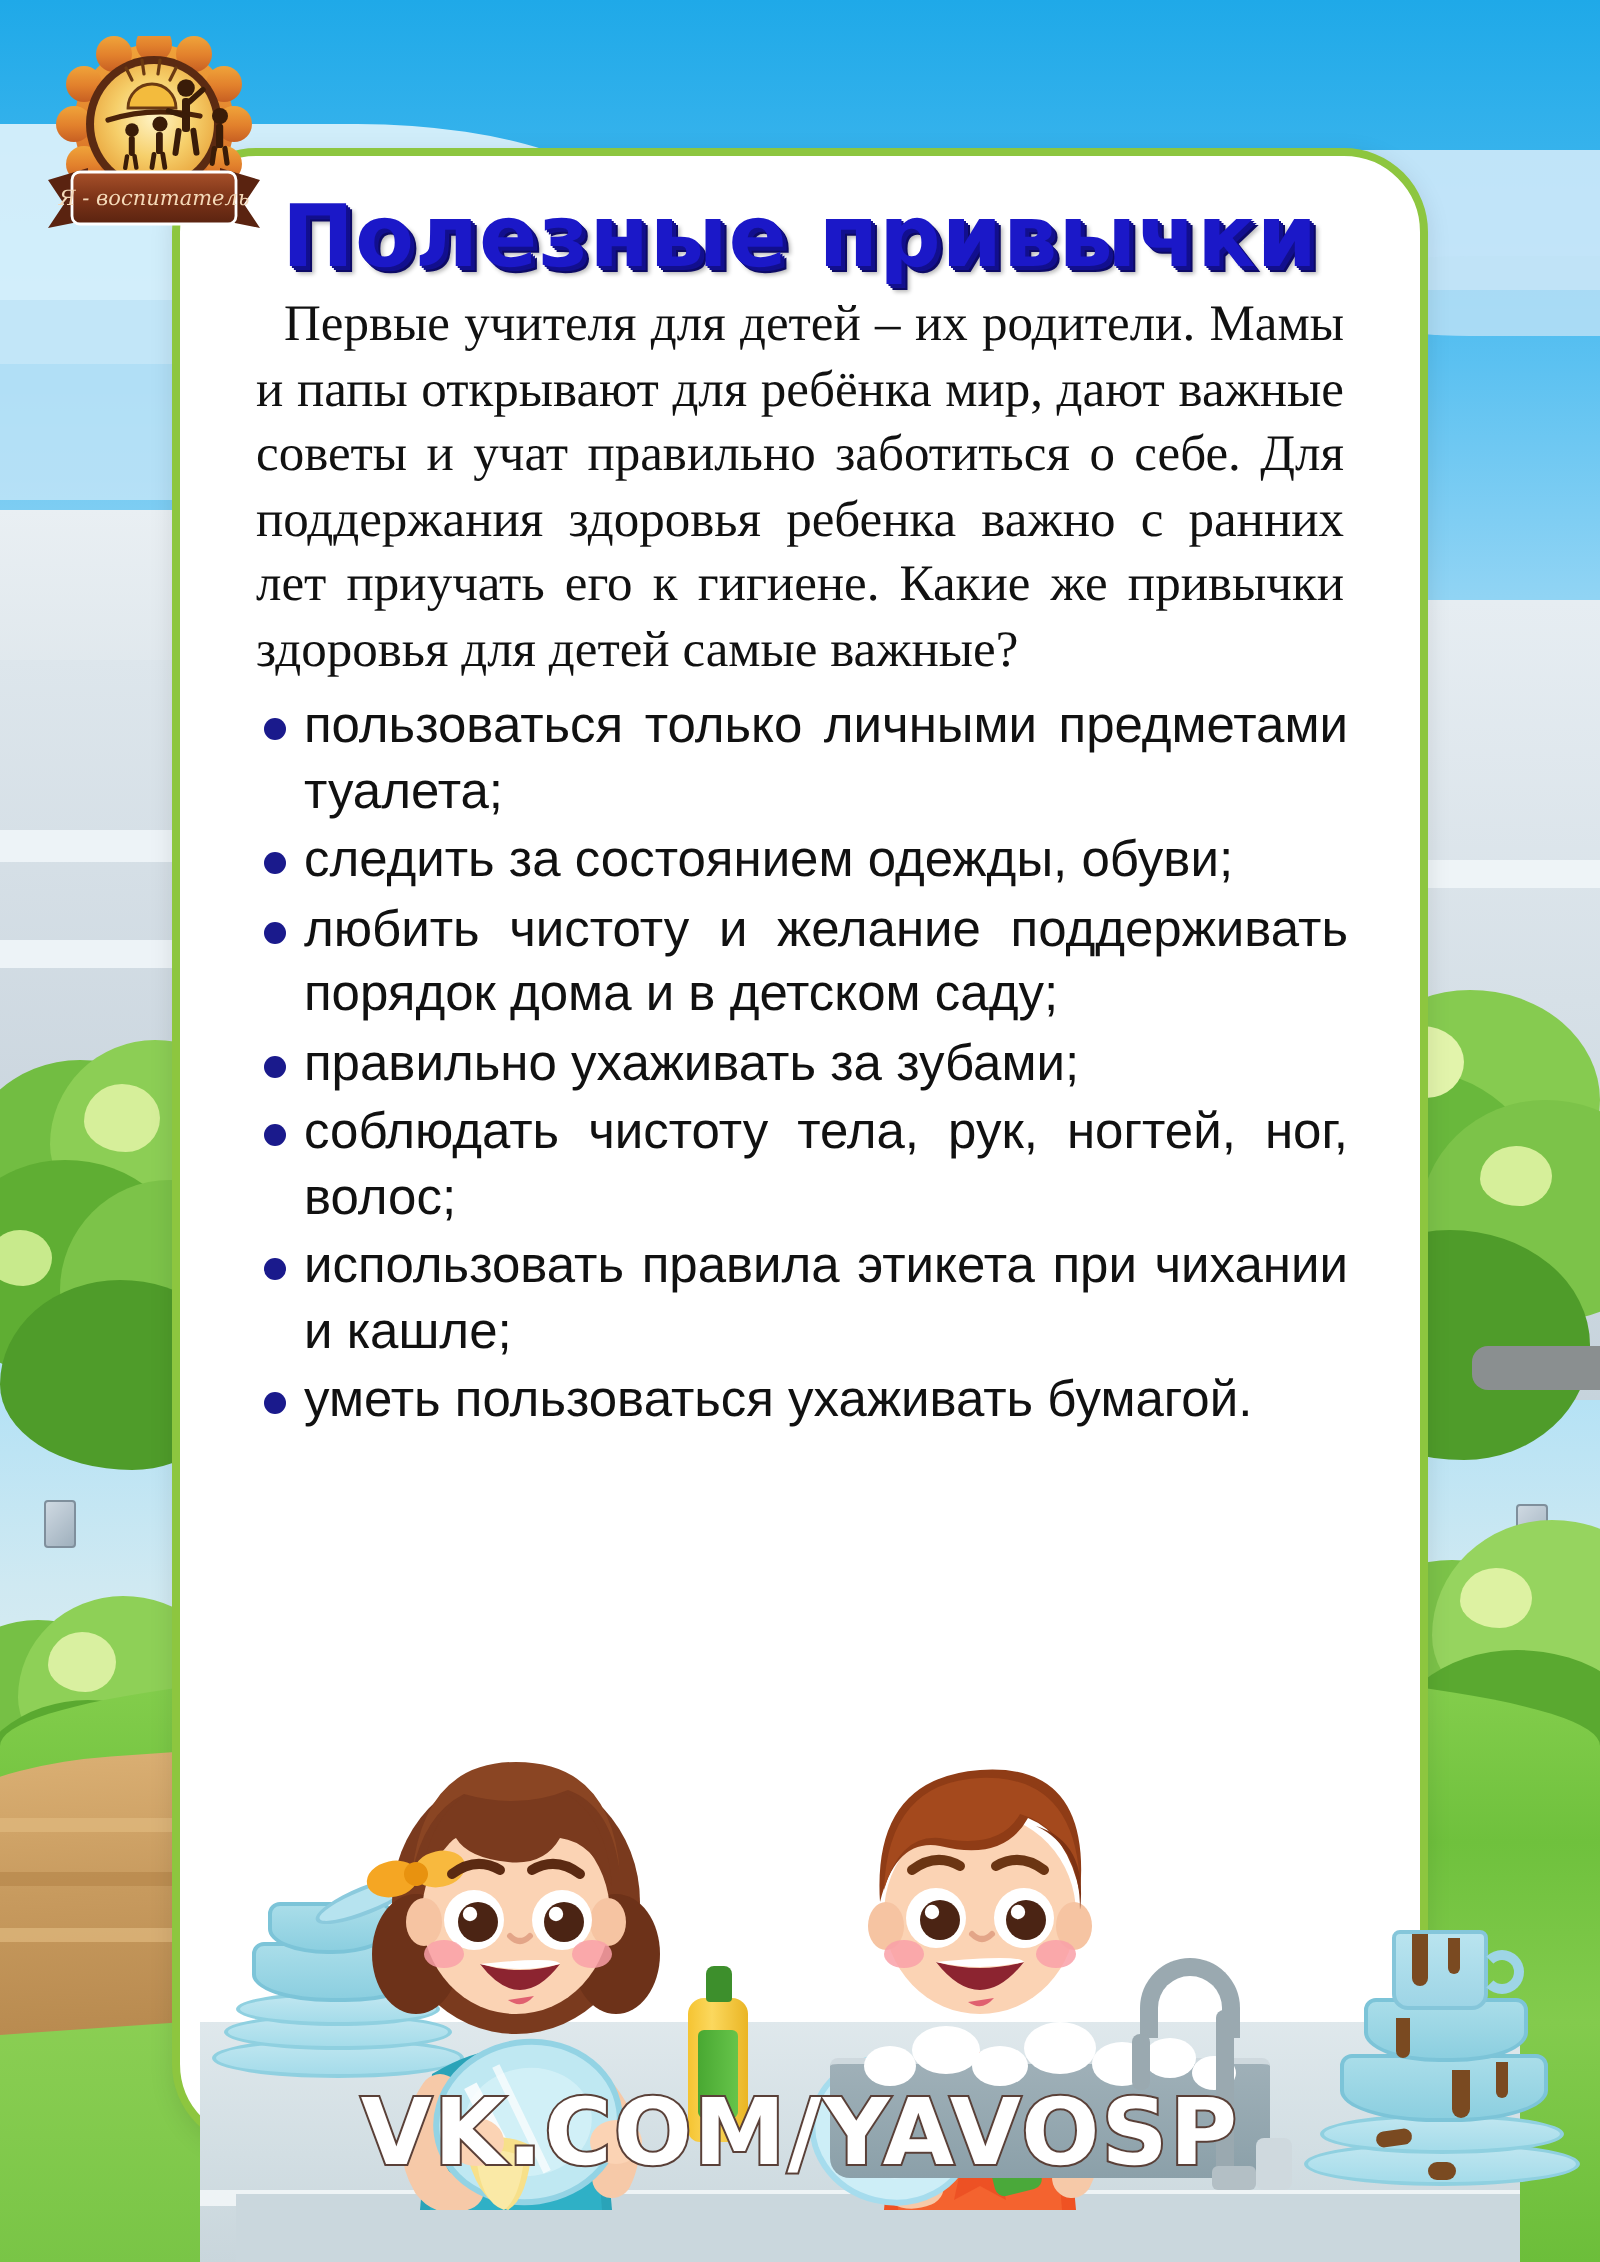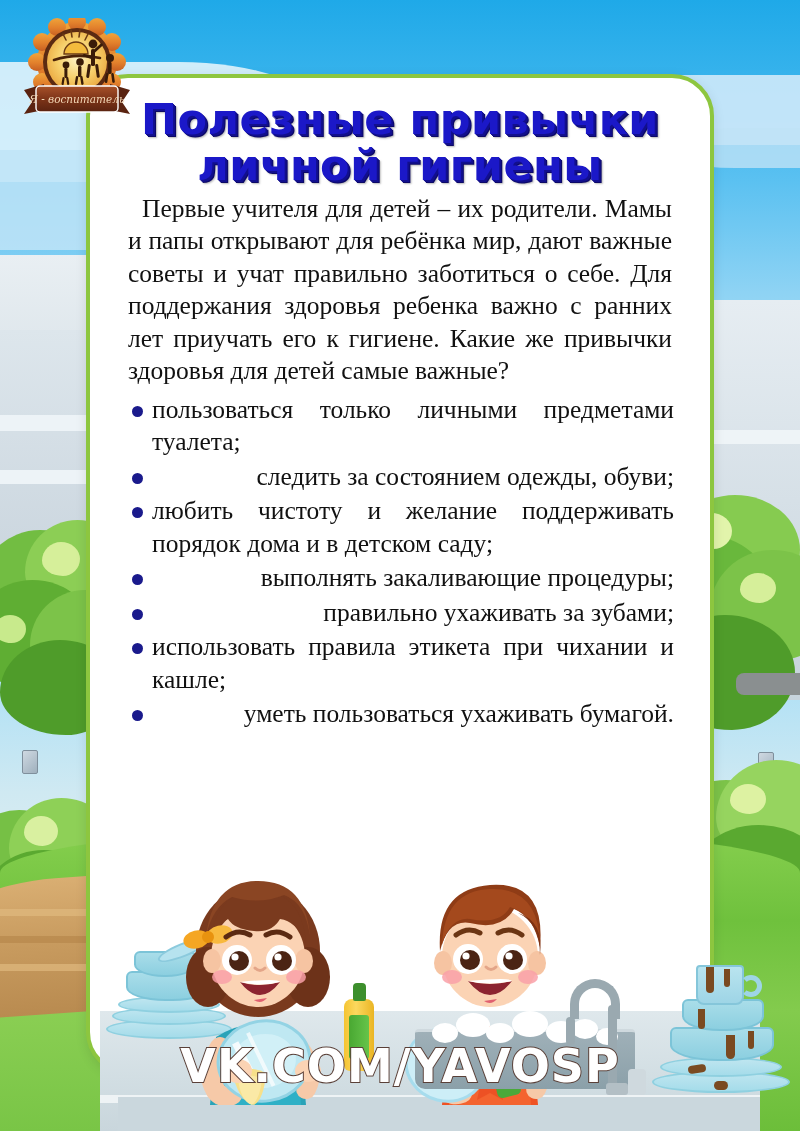--- a/index.html
+++ b/index.html
@@ -142,29 +142,29 @@
     text-indent: 14px;
     hyphens: manual;
   }
 
   .bullets {
     margin: 6px 20px 0 20px;
     list-style:none;
   }
   .bullets li {
     position:relative;
-    font-family: Liberation Serif, serif;
+    font-family: Liberation Sans, sans-serif;
     font-size: 25.5px;
     line-height: 1.275;
     color:#111;
     text-align: justify;
     padding-left: 26px;
     margin-bottom: 2px;
   }
-  .bullets li.nojust { text-align:right; }
+  .bullets li.nojust { text-align:left; }
   .bullets li::before {
     content:"";
     position:absolute;
     left: 6px; top: 12px;
     width: 11px; height: 11px;
     border-radius:50%;
     background:#1a1a8c;
   }
 
   
@@ -307,31 +307,30 @@
     <div class="path-streak" style="left:-30px; bottom:215px; width:160px; background:#e0b97f;"></div>
     <div class="path-streak" style="left:-10px; bottom:188px; width:130px; background:#b7874c;"></div>
     <div class="path-streak" style="left:-40px; bottom:160px; width:180px; background:#e0b97f;"></div>
   </div>
 
   <div class="card">
     <div class="card-inner">
 
       <h1 class="title">
         <span class="l1">Полезные привычки</span>
-        <span class="l2">личной гигиены</span>
       </h1>
 
       <p class="body-text">Первые учителя для детей – их родители. Мамы и папы открывают для ребёнка мир, дают важные советы и учат правильно забо­титься о себе. Для поддержания здоровья ре­бенка важно с ранних лет приучать его к гиги­ене. Какие же привычки здоровья для детей самые важные?</p>
 
       <ul class="bullets">
         <li>пользоваться только личными предметами туалета;</li>
         <li class="nojust">следить за состоянием одежды, обуви;</li>
         <li>любить чистоту и желание поддерживать порядок дома и в детском саду;</li>
-        <li class="nojust">выполнять закаливающие процедуры;</li>
         <li class="nojust">правильно ухаживать за зубами;</li>
+        <li>соблюдать чистоту тела, рук, ногтей, ног, волос;</li>
         <li>использовать правила этикета при чихании и кашле;</li>
         <li class="nojust">уметь пользоваться ухаживать бумагой.</li>
       </ul>
 
     </div>
   </div>
 
   <div class="logo" title="Я - воспитатель">
     <svg width="118" height="100" viewBox="0 0 118 100" xmlns="http://www.w3.org/2000/svg">
       <defs>

